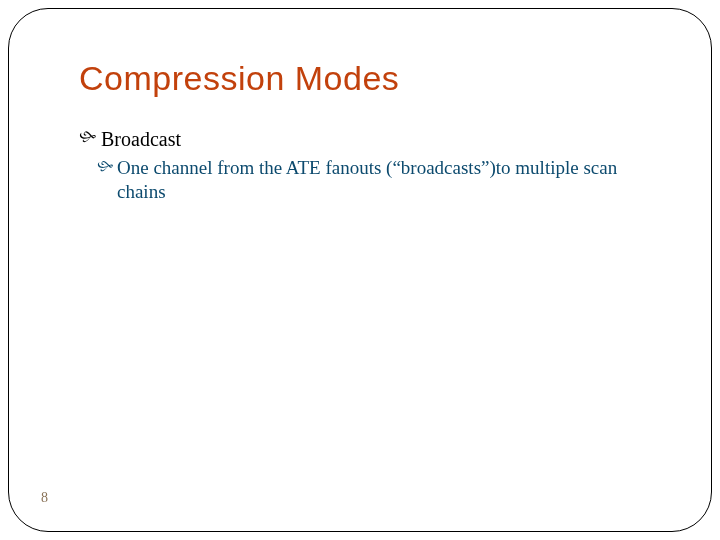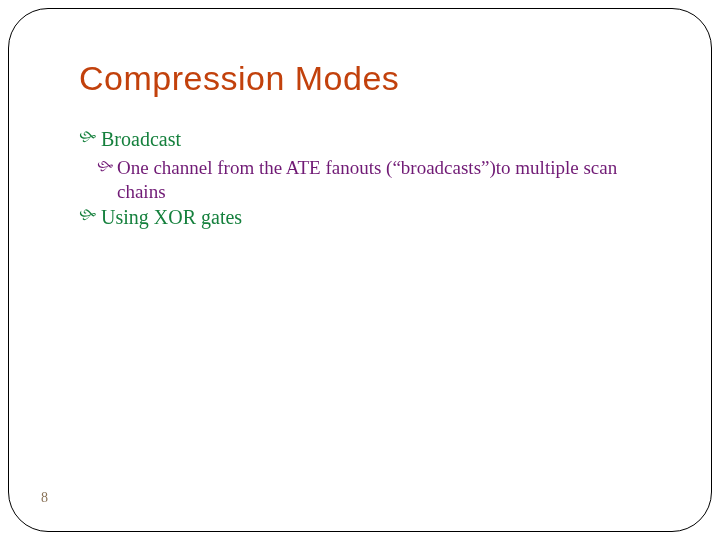--- a/index.html
+++ b/index.html
@@ -29,37 +29,37 @@
     .title {
       font-family: Arial, Helvetica, sans-serif;
       font-size: 34px;
       font-weight: normal;
       color: #c2410c;
       margin-bottom: 28px;
       letter-spacing: 0.5px;
     }
     .bullet-l1 {
       font-size: 20px;
-      color: #15803d;
-      margin-top: 0;
+      color: #000000;
+      margin-top: 11px;
       position: relative;
       padding-left: 22px;
       line-height: 1.3;
     }
     .bullet-l1::before {
       content: "\1F65B";
       position: absolute;
       left: 0;
       top: 0;
       font-size: 18px;
       font-family: Arial, sans-serif;
     }
     .bullet-l2 {
       font-size: 19px;
-      color: #701a75;
+      color: #0c4a6e;
       margin-top: 4px;
       position: relative;
       padding-left: 20px;
       margin-left: 18px;
       line-height: 1.25;
     }
     .bullet-l2::before {
       content: "\1F65B";
       position: absolute;
       left: 0;
@@ -83,19 +83,16 @@
   <div class="content">
     <h1 class="title">Compression Modes</h1>
 
     <div class="bullet-l1">
       <span>Broadcast</span>
     </div>
     <div class="bullet-l2">
       <span>One channel from the ATE fanouts (“broadcasts”)to multiple scan chains</span>
     </div>
 
-    <div class="bullet-l1">
-      <span>Using XOR gates</span>
-    </div>
   </div>
 
   <div class="page-number">8</div>
 </div>
 
 </body></html>

